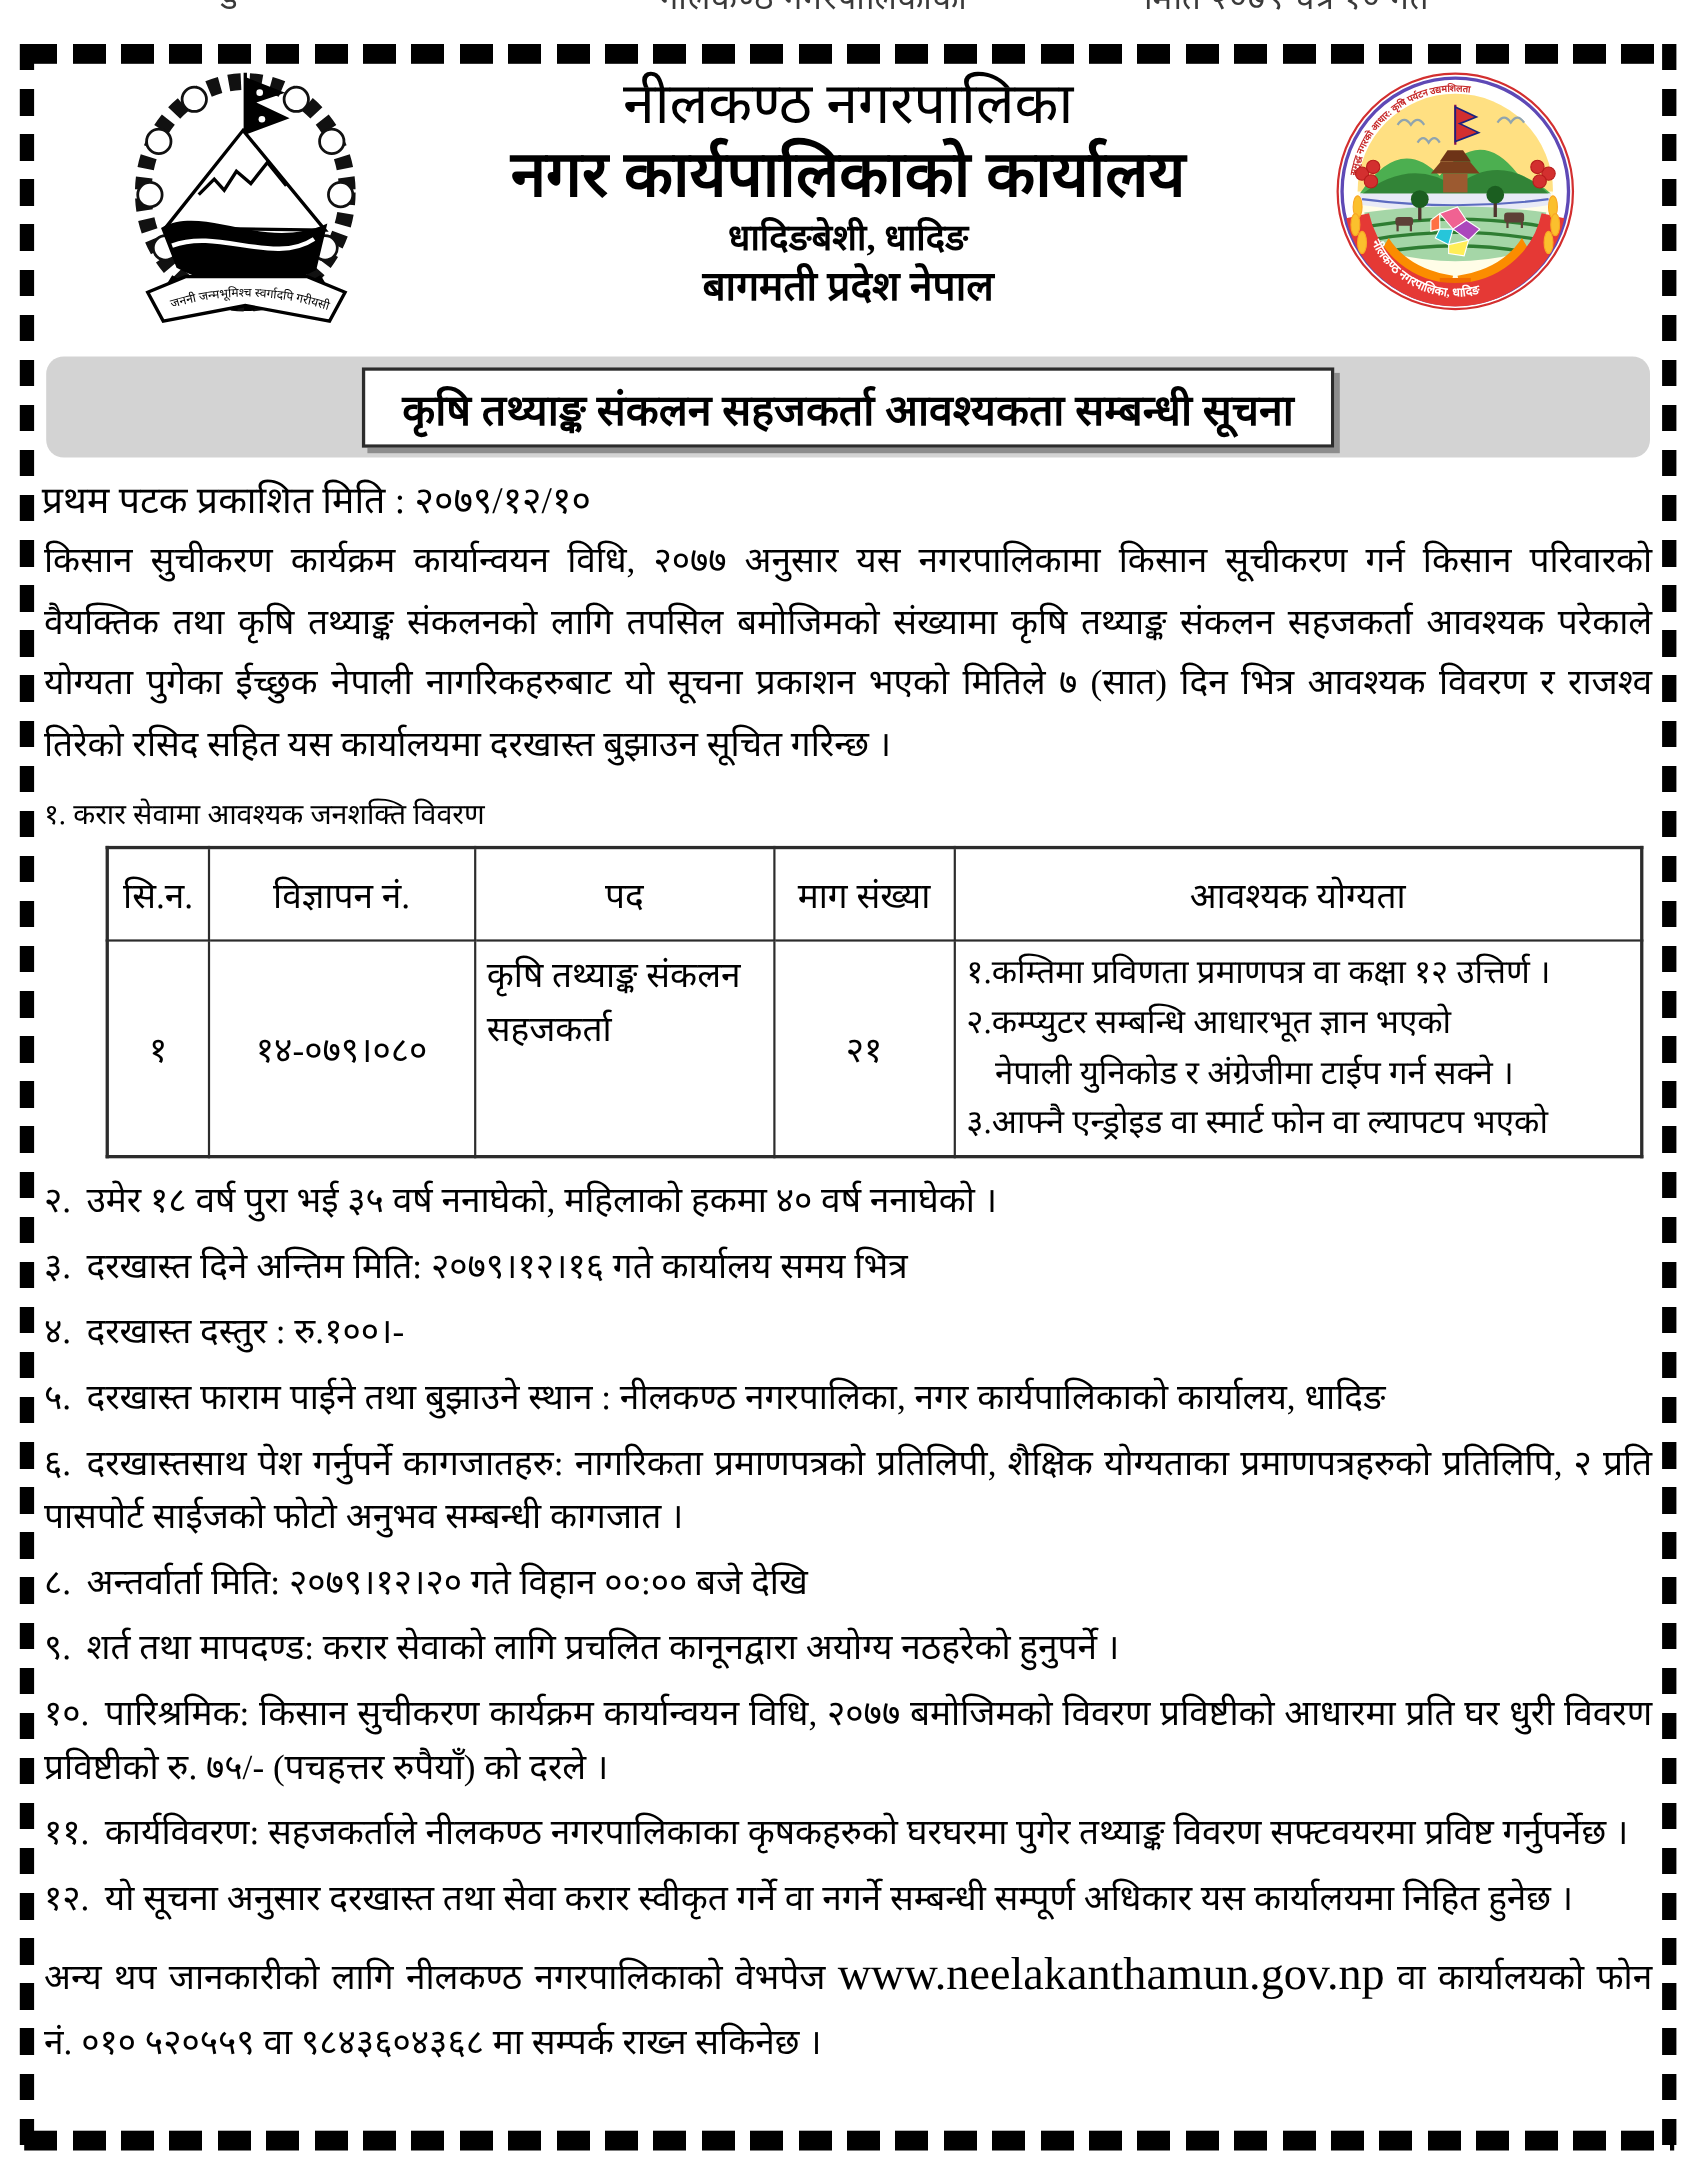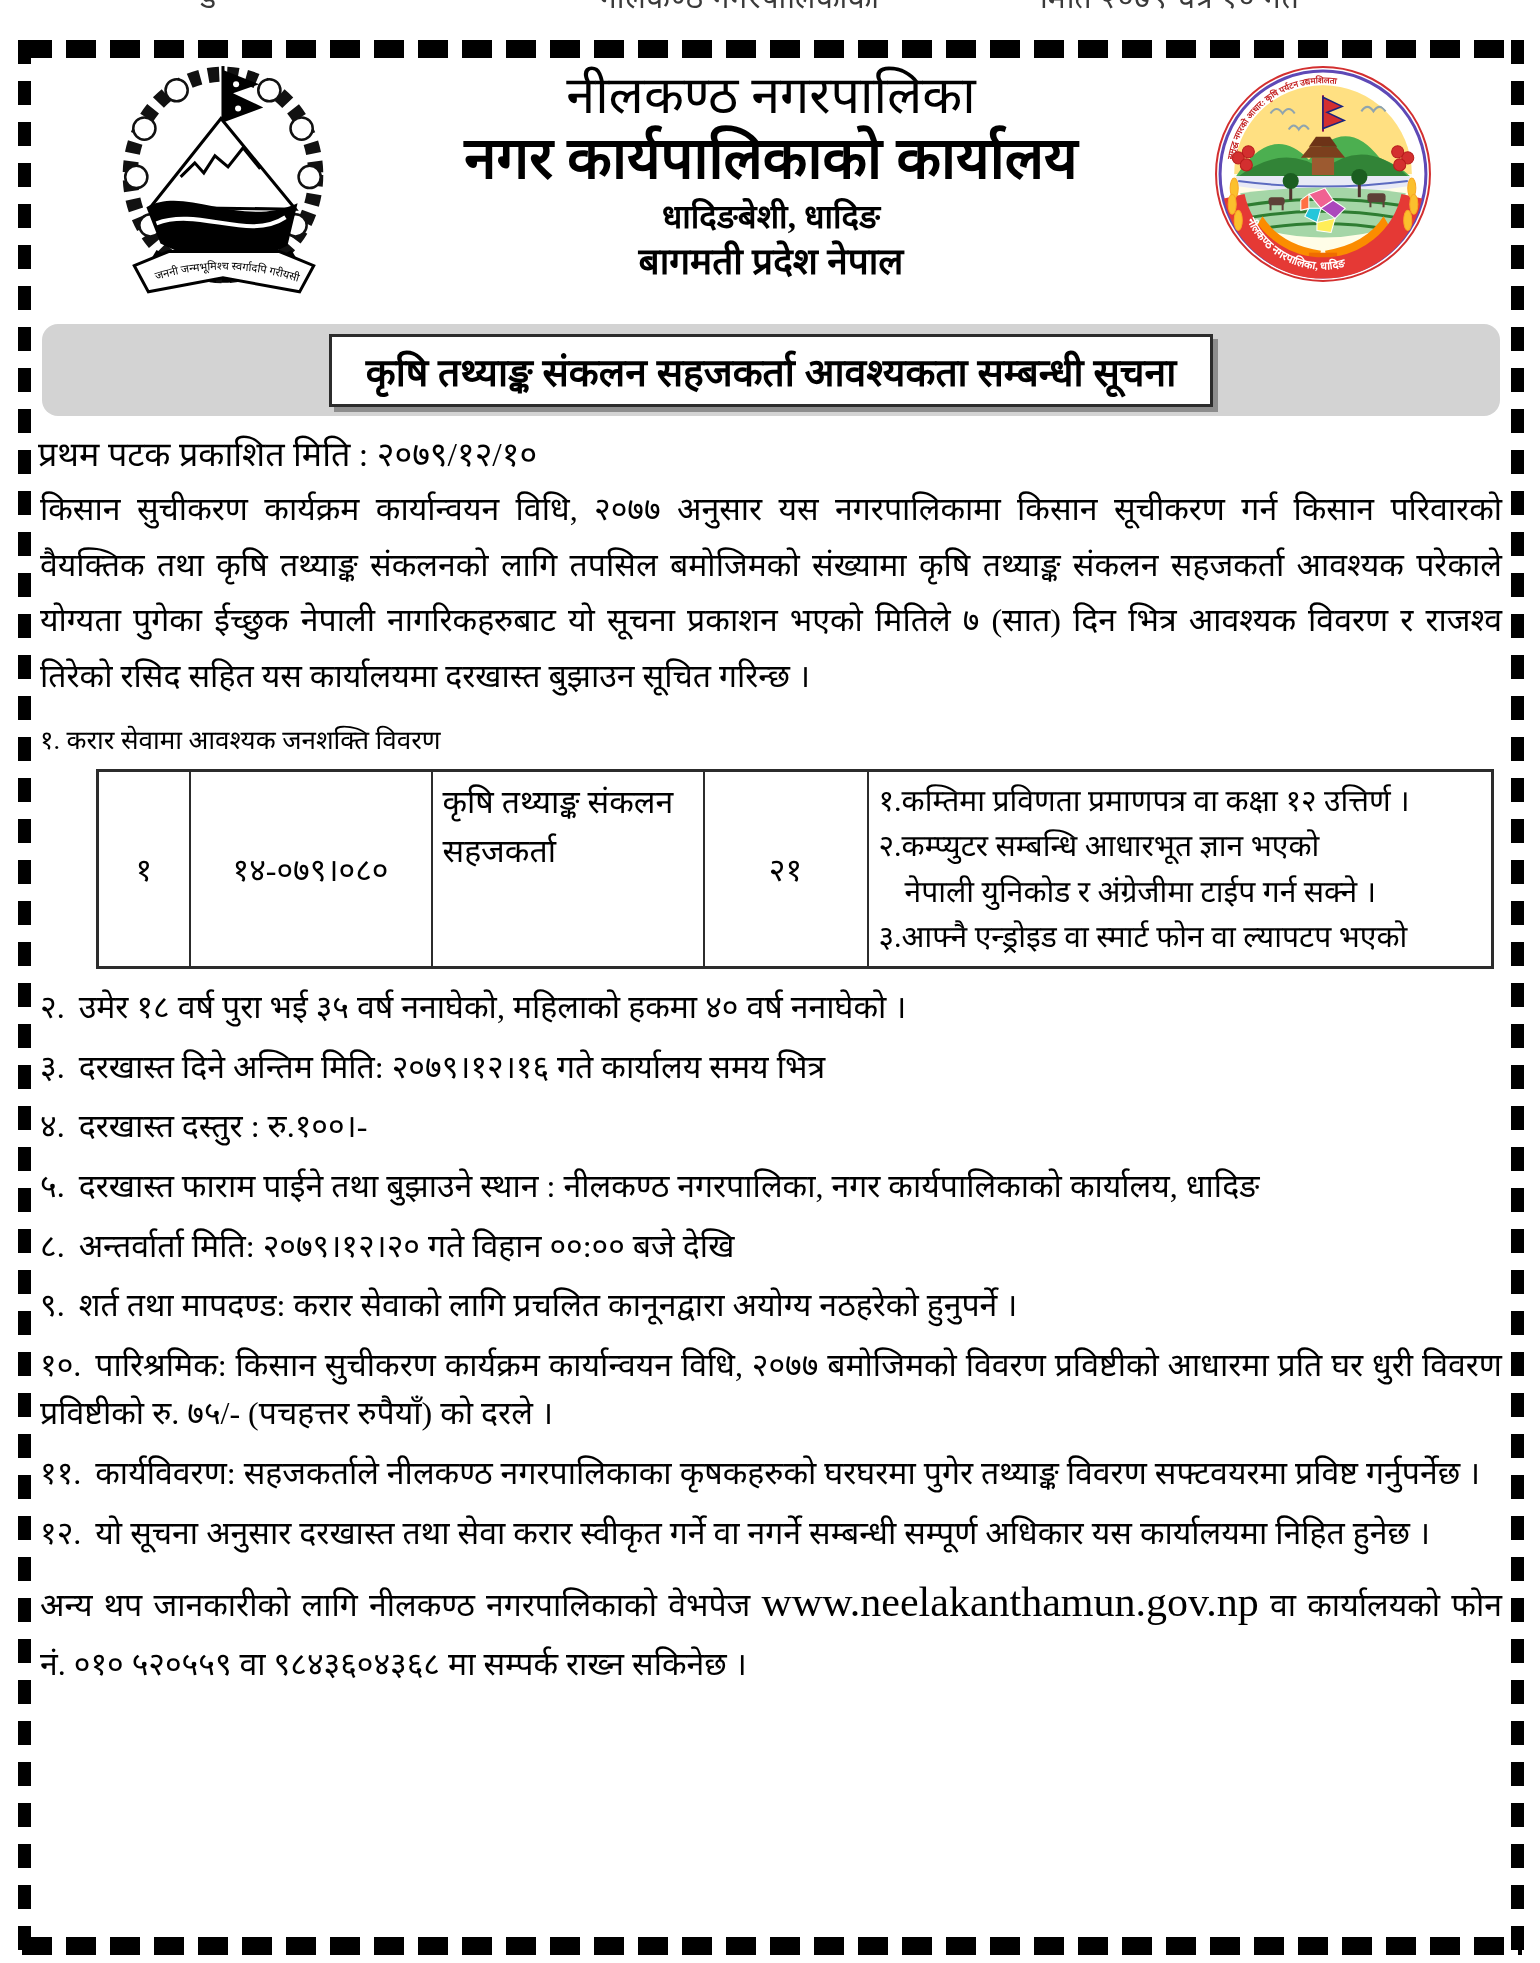--- a/index.html
+++ b/index.html
@@ -227,40 +227,48 @@
 
   <table class="vacancy">
     <colgroup>
       <col class="col-sn">
         <col class="col-adv">
         <col class="col-pos">
         <col class="col-demand">
         <col>
     </colgroup>
     <tbody>
+        <tr>
+      <th>सि.न.</th>
+      <th>विज्ञापन नं.</th>
+      <th>पद</th>
+      <th>माग संख्या</th>
+      <th>आवश्यक योग्यता</th>
+    </tr>
     <tr>
       <td class="c-sn">१</td>
       <td class="c-adv">१४-०७९।०८०</td>
       <td class="c-pos">कृषि तथ्याङ्क संकलन सहजकर्ता</td>
       <td class="c-demand">२१</td>
       <td class="c-qual">
         <div class="qual-line">१.कम्तिमा प्रविणता प्रमाणपत्र वा कक्षा १२ उत्तिर्ण ।</div>
         <div class="qual-line">२.कम्प्युटर सम्बन्धि आधारभूत ज्ञान भएको</div>
         <div class="qual-line indent">नेपाली युनिकोड र अंग्रेजीमा टाईप गर्न सक्ने ।</div>
         <div class="qual-line">३.आफ्नै एन्ड्रोइड वा स्मार्ट फोन वा ल्यापटप भएको</div>
       </td>
     </tr>
   </tbody>
     </table>
 
   <div class="items">
     <div class="item"><span class="no">२.</span><span>उमेर १८ वर्ष पुरा भई ३५ वर्ष ननाघेको, महिलाको हकमा ४० वर्ष ननाघेको ।</span></div>
     <div class="item"><span class="no">३.</span><span>दरखास्त दिने अन्तिम मिति: २०७९।१२।१६ गते कार्यालय समय भित्र</span></div>
     <div class="item"><span class="no">४.</span><span>दरखास्त दस्तुर : रु.१००।-</span></div>
     <div class="item"><span class="no">५.</span><span>दरखास्त फाराम पाईने तथा बुझाउने स्थान : नीलकण्ठ नगरपालिका, नगर कार्यपालिकाको कार्यालय, धादिङ</span></div>
+    <div class="item"><span class="no">६.</span><span>दरखास्तसाथ पेश गर्नुपर्ने कागजातहरु: नागरिकता प्रमाणपत्रको प्रतिलिपी, शैक्षिक योग्यताका प्रमाणपत्रहरुको प्रतिलिपि, २ प्रति पासपोर्ट साईजको फोटो अनुभव सम्बन्धी कागजात ।</span></div>
     <div class="item"><span class="no">८.</span><span>अन्तर्वार्ता मिति: २०७९।१२।२० गते विहान ००:०० बजे देखि</span></div>
     <div class="item"><span class="no">९.</span><span>शर्त तथा मापदण्ड: करार सेवाको लागि प्रचलित कानूनद्वारा अयोग्य नठहरेको हुनुपर्ने ।</span></div>
     <div class="item"><span class="no">१०.</span><span>पारिश्रमिक: किसान सुचीकरण कार्यक्रम कार्यान्वयन विधि, २०७७ बमोजिमको विवरण प्रविष्टीको आधारमा प्रति घर धुरी विवरण प्रविष्टीको रु. ७५/- (पचहत्तर रुपैयाँ) को दरले ।</span></div>
     <div class="item"><span class="no">११.</span><span>कार्यविवरण: सहजकर्ताले नीलकण्ठ नगरपालिकाका कृषकहरुको घरघरमा पुगेर तथ्याङ्क विवरण सफ्टवयरमा प्रविष्ट गर्नुपर्नेछ ।</span></div>
     <div class="item"><span class="no">१२.</span><span>यो सूचना अनुसार दरखास्त तथा सेवा करार स्वीकृत गर्ने वा नगर्ने सम्बन्धी सम्पूर्ण अधिकार यस कार्यालयमा निहित हुनेछ ।</span></div>
   </div>
 
   <div class="contact">
     <span>अन्य थप जानकारीको लागि नीलकण्ठ नगरपालिकाको वेभपेज</span>
     <span class="website">www.neelakanthamun.gov.np</span>

